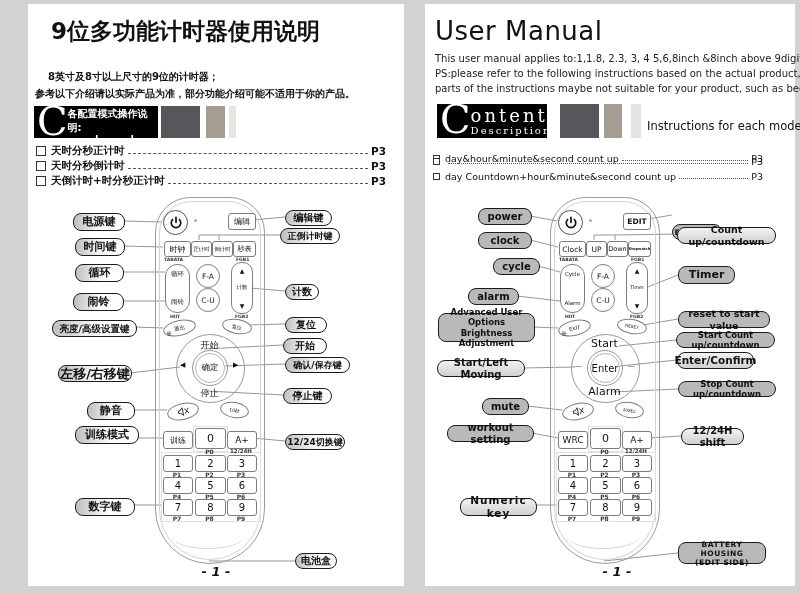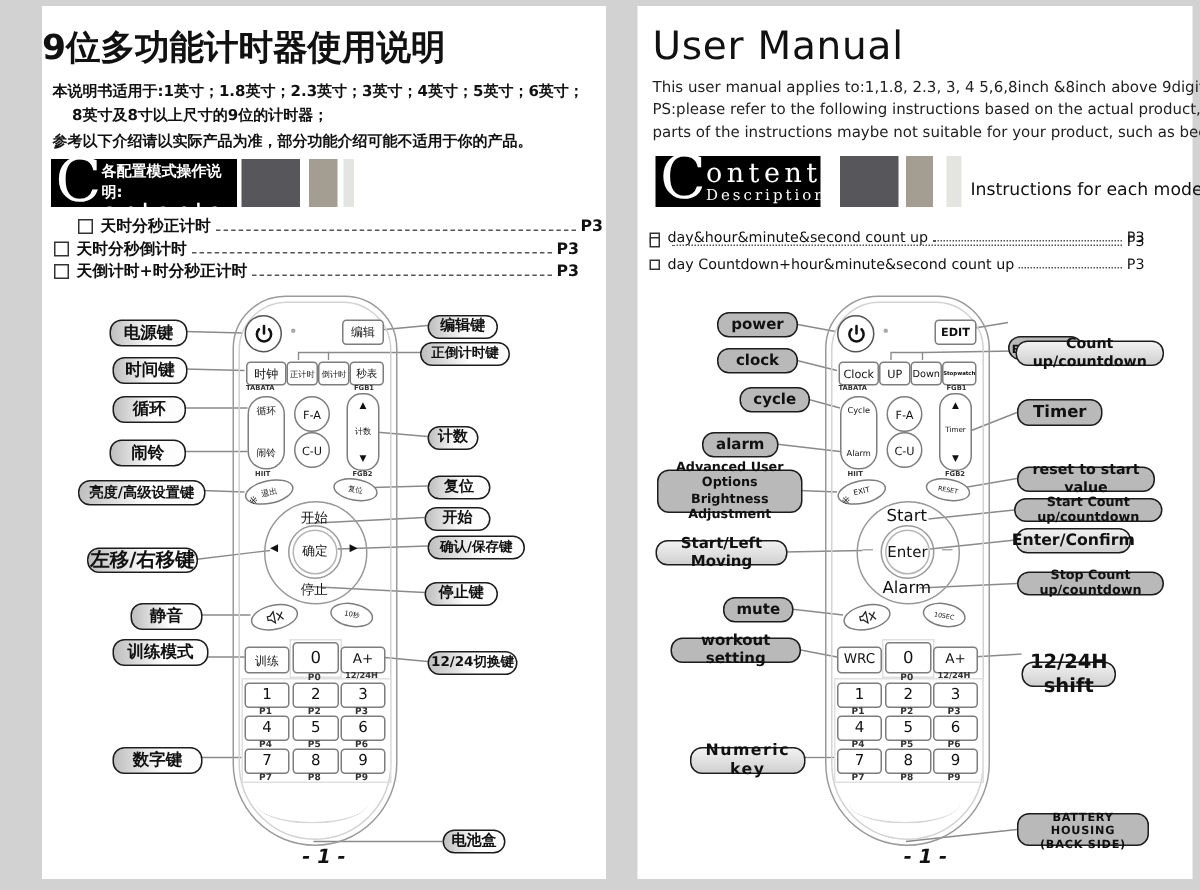--- a/index.html
+++ b/index.html
@@ -4,21 +4,21 @@
 <style>
   html,body{margin:0;padding:0;}
   body{width:800px;height:593px;background:#d2d2d2;font-family:"DejaVu Sans","Liberation Sans",sans-serif;color:#111;position:relative;overflow:hidden;}
   .pg{position:absolute;top:4px;height:582px;background:#fff;}
   .pg-cn{left:28px;width:376px;}
   .pg-en{left:425px;width:370px;}
   .abs{position:absolute;}
   .wires{position:absolute;left:0;top:0;pointer-events:none;}
   .wires line,.wires polyline{stroke:#8a8a8a;stroke-width:0.9;fill:none;}
   
-  .title-cn{position:absolute;left:0;top:12px;font-size:23px;font-weight:700;white-space:nowrap;}
+  .title-cn{position:absolute;left:23px;top:12px;font-size:23px;font-weight:700;white-space:nowrap;}
   .title-en{position:absolute;left:10px;top:12px;font-size:26px;font-weight:400;white-space:nowrap;letter-spacing:0.5px;}
   .intro{position:absolute;white-space:nowrap;}
   .pg-cn .intro{font-size:10px;font-weight:700;}
   .pg-en .intro{font-size:10px;font-weight:400;color:#222;}
   
   .banner{position:absolute;background:#000;color:#fff;display:flex;overflow:hidden;}
   .bigc{font-family:"DejaVu Serif","Liberation Serif",serif;font-size:40px;line-height:30px;padding-left:3px;}
   .bcol{display:flex;flex-direction:column;align-items:flex-start;}
   .sq{position:absolute;}
   
@@ -50,36 +50,35 @@
   .enterO{position:absolute;left:36px;top:152px;width:34px;height:34px;border:1px solid #999;border-radius:50%;}
   .enterI{position:absolute;left:2px;top:2px;right:2px;bottom:2px;border:1px solid #b5b5b5;border-radius:50%;display:flex;align-items:center;justify-content:center;white-space:nowrap;}
   .gridbox{position:absolute;border:1px solid #e0e0e0;}
   .footer{position:absolute;width:80px;text-align:center;font-size:13px;font-style:italic;font-weight:700;}
 </style>
 </head>
 <body>
 
 <div class="pg pg-cn">
   <div class="title-cn">9位多功能计时器使用说明</div>
-  <div class="intro" style="left:7px;top:50px;">本说明书适用于:1英寸；1.8英寸；2.3英寸；3英寸；4英寸；5英寸；6英寸；</div>
   <div class="intro" style="left:20px;top:66px;">8英寸及8寸以上尺寸的9位的计时器；</div>
   <div class="intro" style="left:7px;top:83px;">参考以下介绍请以实际产品为准，部分功能介绍可能不适用于你的产品。</div>
 
   <div class="banner" style="left:6px;top:102px;width:124px;height:32px;">
     <div class="bigc">C</div>
     <div class="bcol">
       <div style="font-size:10px;font-weight:700;padding-top:1px;">各配置模式操作说明:</div>
       <div style="font-family:'DejaVu Serif',serif;font-size:18px;letter-spacing:2px;margin-top:-4px;">ontents</div>
     </div>
   </div>
   <div class="sq" style="left: 133px; top: 102px; width: 39px; height: 32px; background: rgb(87, 87, 91);"></div>
   <div class="sq" style="left: 178px; top: 102px; width: 19px; height: 32px; background: rgb(163, 157, 146);"></div>
   <div class="sq" style="left: 201px; top: 102px; width: 7px; height: 32px; background: rgb(228, 228, 224);"></div>
 
-  <div class="toc" style="left:8px;top:140px;width:350px;margin-left:16px;">
+  <div class="toc" style="left:8px;top:140px;width:350px;">
     <span class="tbox"></span>
     <span>天时分秒正计时</span>
     <span class="leader"></span>
     <span>P3</span>
   </div>
   <div class="toc" style="left:8px;top:155px;width:350px;">
     <span class="tbox"></span>
     <span>天时分秒倒计时</span>
     <span class="leader"></span>
     <span>P3</span>
@@ -357,18 +356,18 @@
   <div class="co co-en" style="left:22px;top:421px;width:85px;height:15px;font-size:10px;">workout setting</div>
   <div class="co co-en lite" style="left:35px;top:494px;width:75px;height:16px;font-size:10.5px;letter-spacing:1px;">Numeric key</div>
 
   <div class="co co-en" style="left:247px;top:220px;width:48px;height:14px;font-size:7.5px;letter-spacing:1.5px;">EDITING</div>
   <div class="co co-en lite" style="left:252px;top:223px;width:97px;height:15px;font-size:9.5px;">Count up/countdown</div>
   <div class="co co-en" style="left:253px;top:262px;width:55px;height:16px;font-size:11px;">Timer</div>
   <div class="co co-en" style="left:253px;top:307px;width:90px;height:15px;font-size:9.5px;">reset to start value</div>
   <div class="co co-en" style="left:251px;top:328px;width:97px;height:14px;font-size:8.5px;">Start Count up/countdown</div>
   <div class="co co-en lite" style="left:252px;top:348px;width:75px;height:15px;font-size:10.5px;">Enter/Confirm</div>
   <div class="co co-en" style="left:253px;top:377px;width:96px;height:14px;font-size:8.5px;">Stop Count up/countdown</div>
-  <div class="co co-en lite" style="left:256px;top:437px;width:61px;height:15px;font-size:13px;">12/24H shift</div>
+  <div class="co co-en lite" style="left:256px;top:424px;width:61px;height:15px;font-size:10px;">12/24H shift</div>
   <div class="co co-en" style="left:253px;top:538px;width:86px;height:20px;font-size:7.5px;letter-spacing:0.5px;">BATTERY HOUSING
-(BACK SIDE)</div>
+(EDIT SIDE)</div>
 
   <div class="footer" style="left:152px;top:560px;">- 1 -</div>
 </div>
 
 </body></html>

